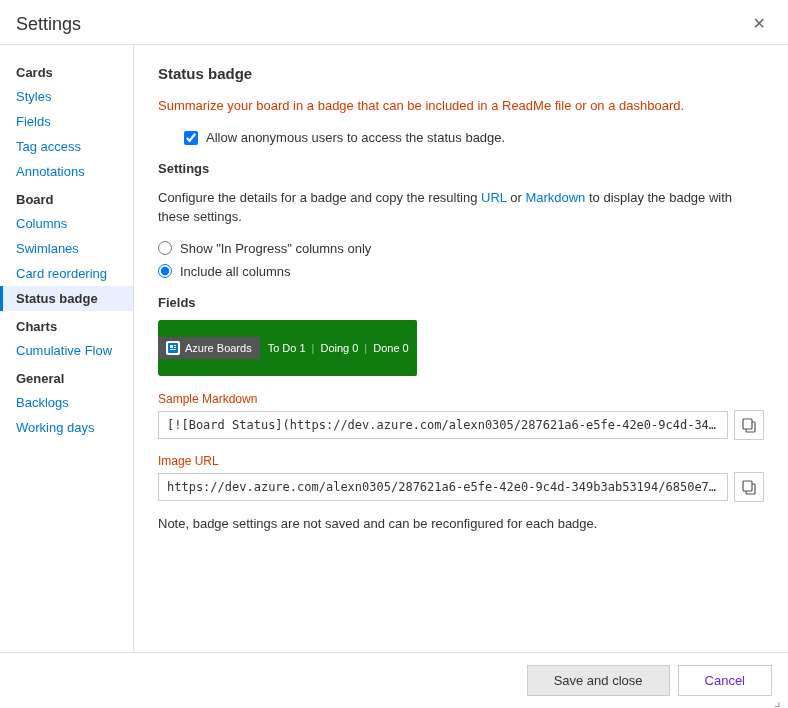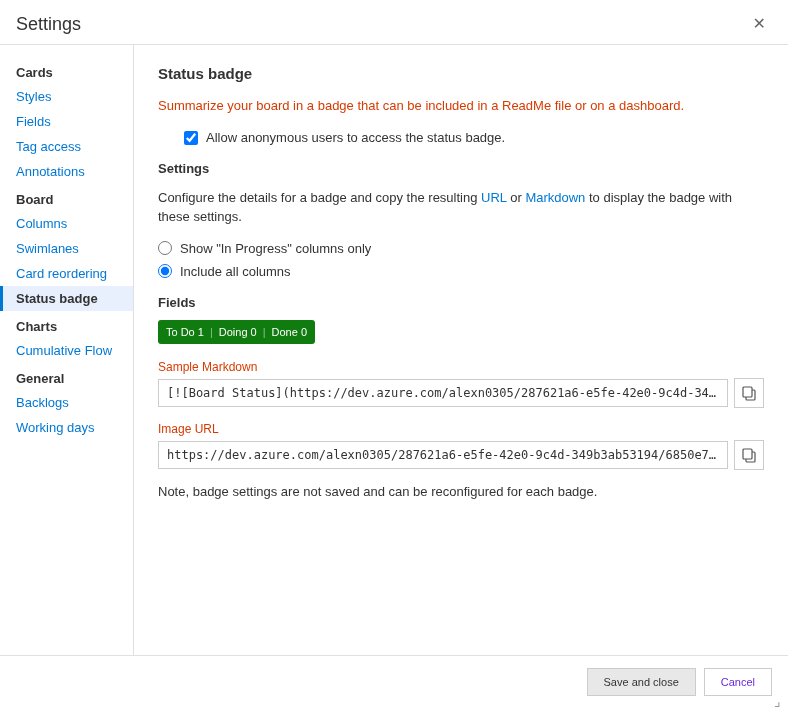--- a/index.html
+++ b/index.html
@@ -180,21 +180,21 @@
     }
     .badge-icon svg { width: 12px; height: 12px; }
     .badge-name {
       color: #fff;
       font-size: 11px;
     }
     .badge-right {
       display: flex;
       align-items: center;
       background: #107c10;
-      padding: 6px 8px;
+      padding: 22px 8px;
       color: #fff;
       font-size: 11px;
       gap: 6px;
     }
     .badge-sep {
       color: rgba(255,255,255,0.5);
     }
     .field-label {
       font-size: 12px;
       color: #d83b01;
@@ -237,22 +237,22 @@
     .dialog-footer {
       display: flex;
       justify-content: flex-end;
       align-items: center;
       padding: 12px 16px;
       border-top: 1px solid #e0e0e0;
       gap: 8px;
       flex-shrink: 0;
     }
     .btn {
-      padding: 7px 16px;
-      font-size: 11px;
+      padding: 7px 26px;
+      font-size: 13px;
       cursor: pointer;
       border: none;
       font-family: "Segoe UI", sans-serif;
     }
     .btn-primary {
       background: #e8e8e8;
       color: #333;
       border: 1px solid #ccc;
     }
     .btn-secondary {
@@ -327,20 +327,32 @@
         </div>
         <div class="radio-row">
           <input type="radio" name="columns" id="allcolumns" checked="" style="">
           <label for="allcolumns" class="radio-label">Include all columns</label>
         </div>
       </div>
 
       <div class="preview-label">Fields</div>
 
       <div class="badge-preview">
+        <div class="badge-left">
+          <div class="badge-icon">
+            <svg viewBox="0 0 12 12" fill="none">
+              <rect x="1" y="1" width="10" height="10" rx="1" fill="#0078d4"></rect>
+              <rect x="3" y="3" width="3" height="3" rx="0.5" fill="#fff"></rect>
+              <rect x="7" y="3" width="2" height="1" rx="0.3" fill="#fff"></rect>
+              <rect x="7" y="5" width="2" height="1" rx="0.3" fill="#fff"></rect>
+              <rect x="3" y="7" width="6" height="1" rx="0.3" fill="#fff"></rect>
+            </svg>
+          </div>
+          <span class="badge-name">Azure Boards</span>
+        </div>
         <div class="badge-right">
           <span>To Do 1</span>
           <span class="badge-sep">|</span>
           <span>Doing 0</span>
           <span class="badge-sep">|</span>
           <span>Done 0</span>
         </div>
       </div>
 
       <div class="field-label">Sample Markdown</div>

